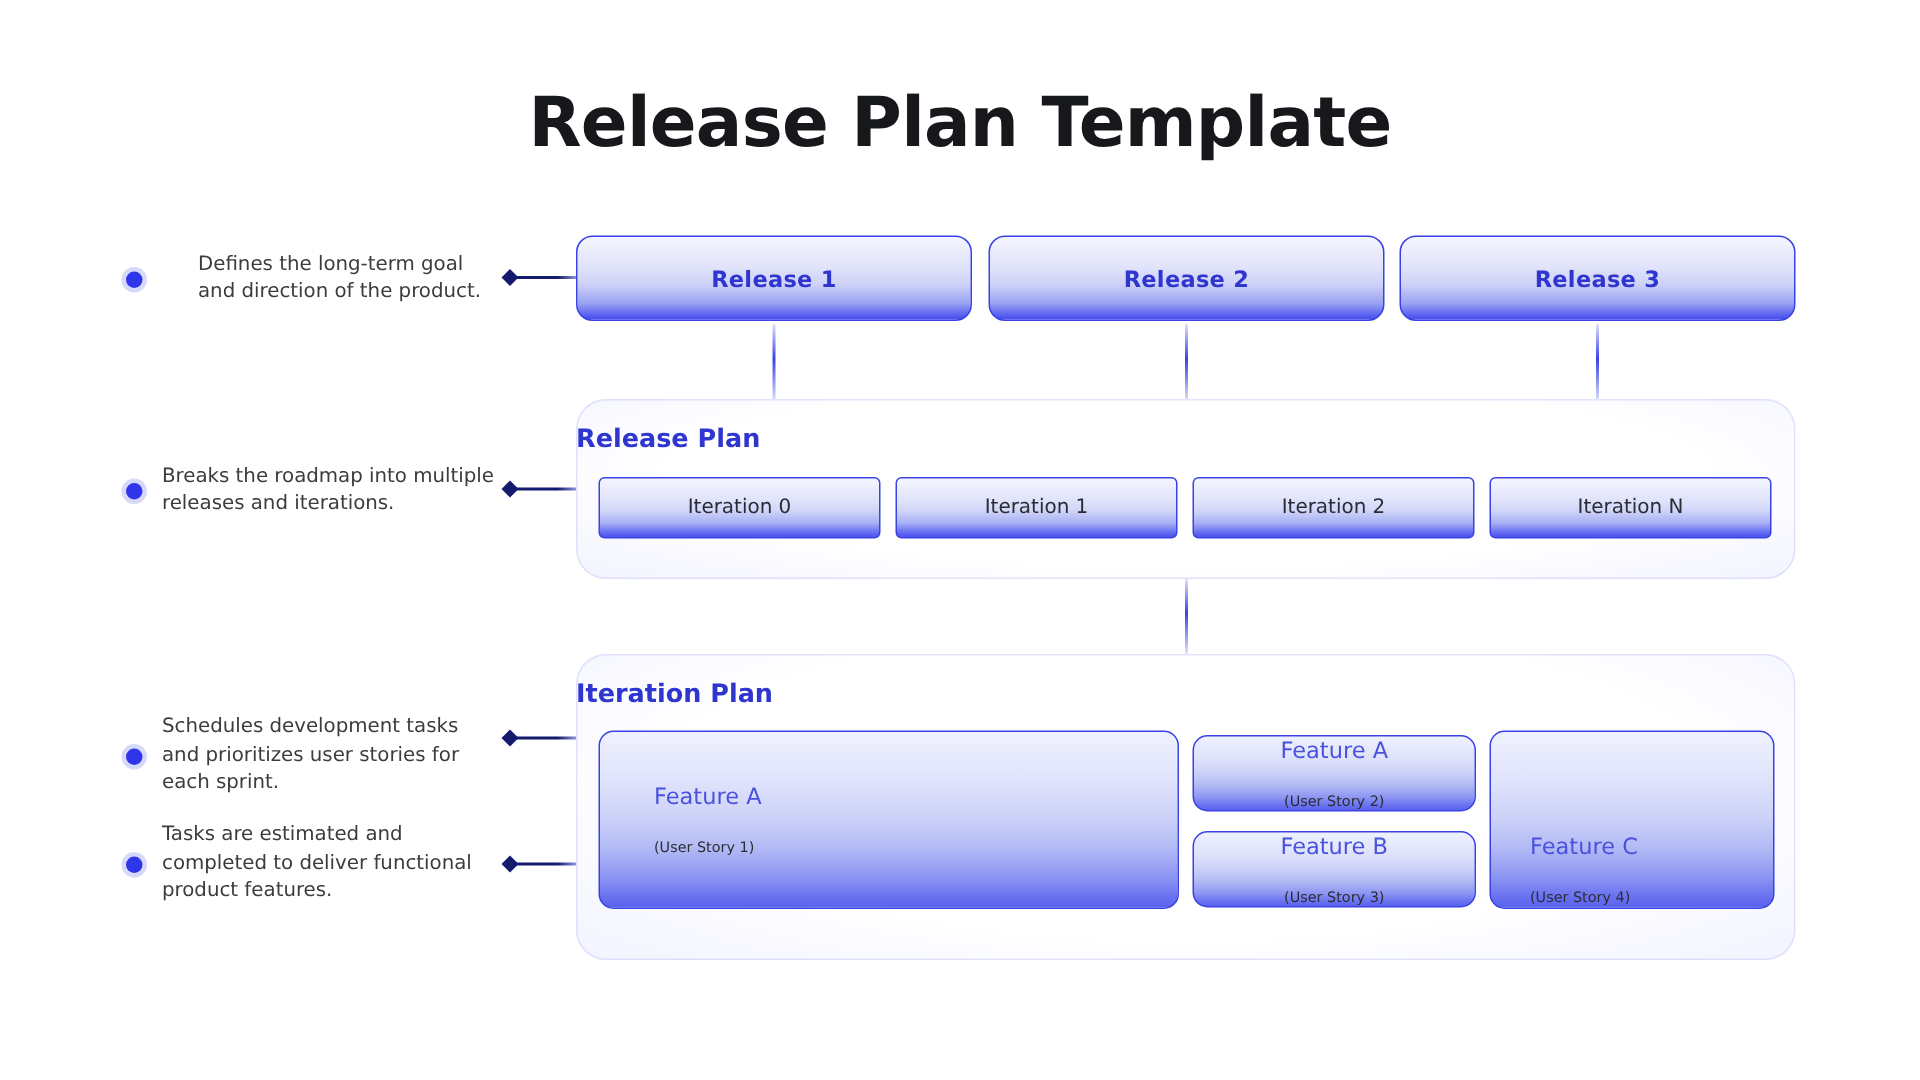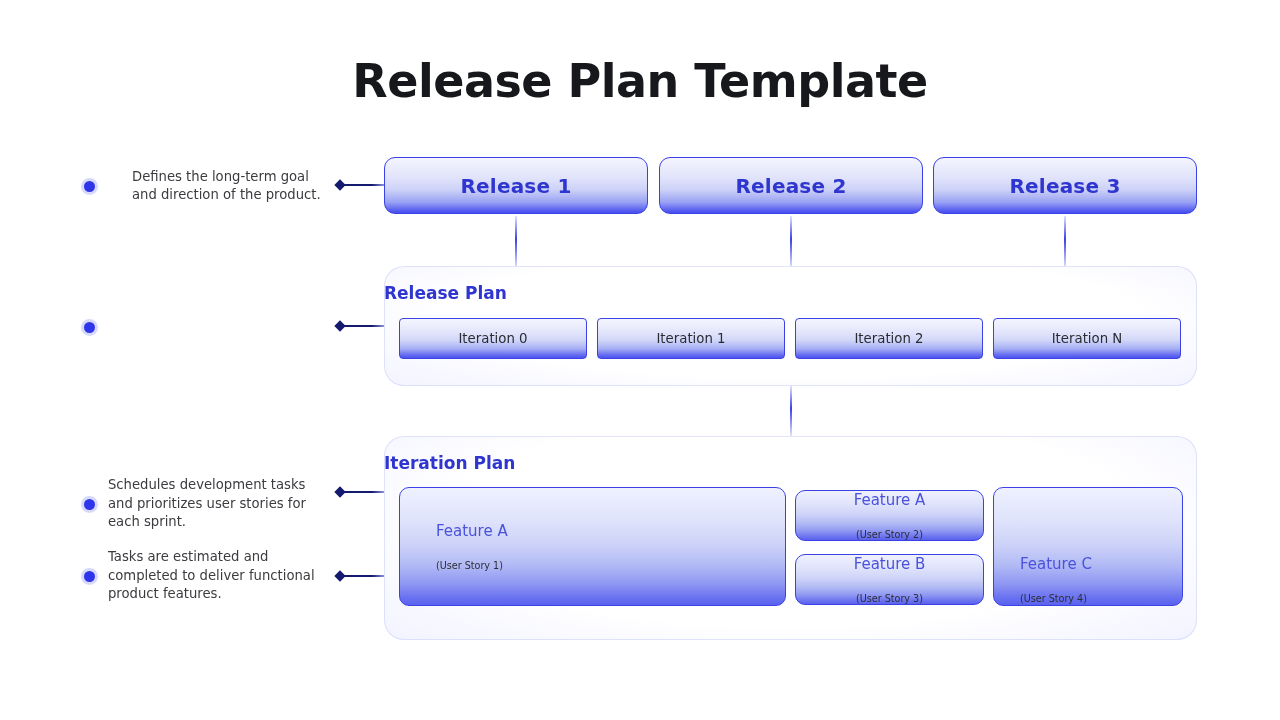--- a/index.html
+++ b/index.html
@@ -93,21 +93,21 @@
        #ccd1f7 58%,
        #9aa3f3 80%,
        #5057f0 97%,
        #4950ee 100%);
     box-sizing: border-box;
     display: flex;
     align-items: center;
     justify-content: center;
   }
   .gbox-label {
-    font-size: 20px;
+    font-size: 15px;
     font-weight: 700;
     color: #2f35cf;
     font-family: "DejaVu Sans", "Liberation Sans", sans-serif;
     letter-spacing: 0.2px;
   }
 
   
   .panel {
     position: absolute;
     border-radius: 20px;
@@ -192,20 +192,21 @@
 
 <div id="page-title">Release Plan Template</div>
 
 <div class="bullet-row" style="left:84px; top:165px; height:42px;gap:24px;">
   <span class="bullet-dot"></span>
   <span class="bullet-text">Defines the long-term goal and direction of the product.</span>
 </div>
 
 <div class="bullet-row" style="left:84px; top:306px; height:42px;">
   <span class="bullet-dot"></span>
+  <span class="bullet-text">Breaks the roadmap into multiple releases and iterations.</span>
 </div>
 
 <div class="bullet-row" style="left:84px; top:474px; height:60px;">
   <span class="bullet-dot"></span>
   <span class="bullet-text">Schedules development tasks and prioritizes user stories for each sprint.</span>
 </div>
 
 <div class="bullet-row" style="left:84px; top:546px; height:60px;">
   <span class="bullet-dot"></span>
   <span class="bullet-text">Tasks are estimated and completed to deliver functional product features.</span>

